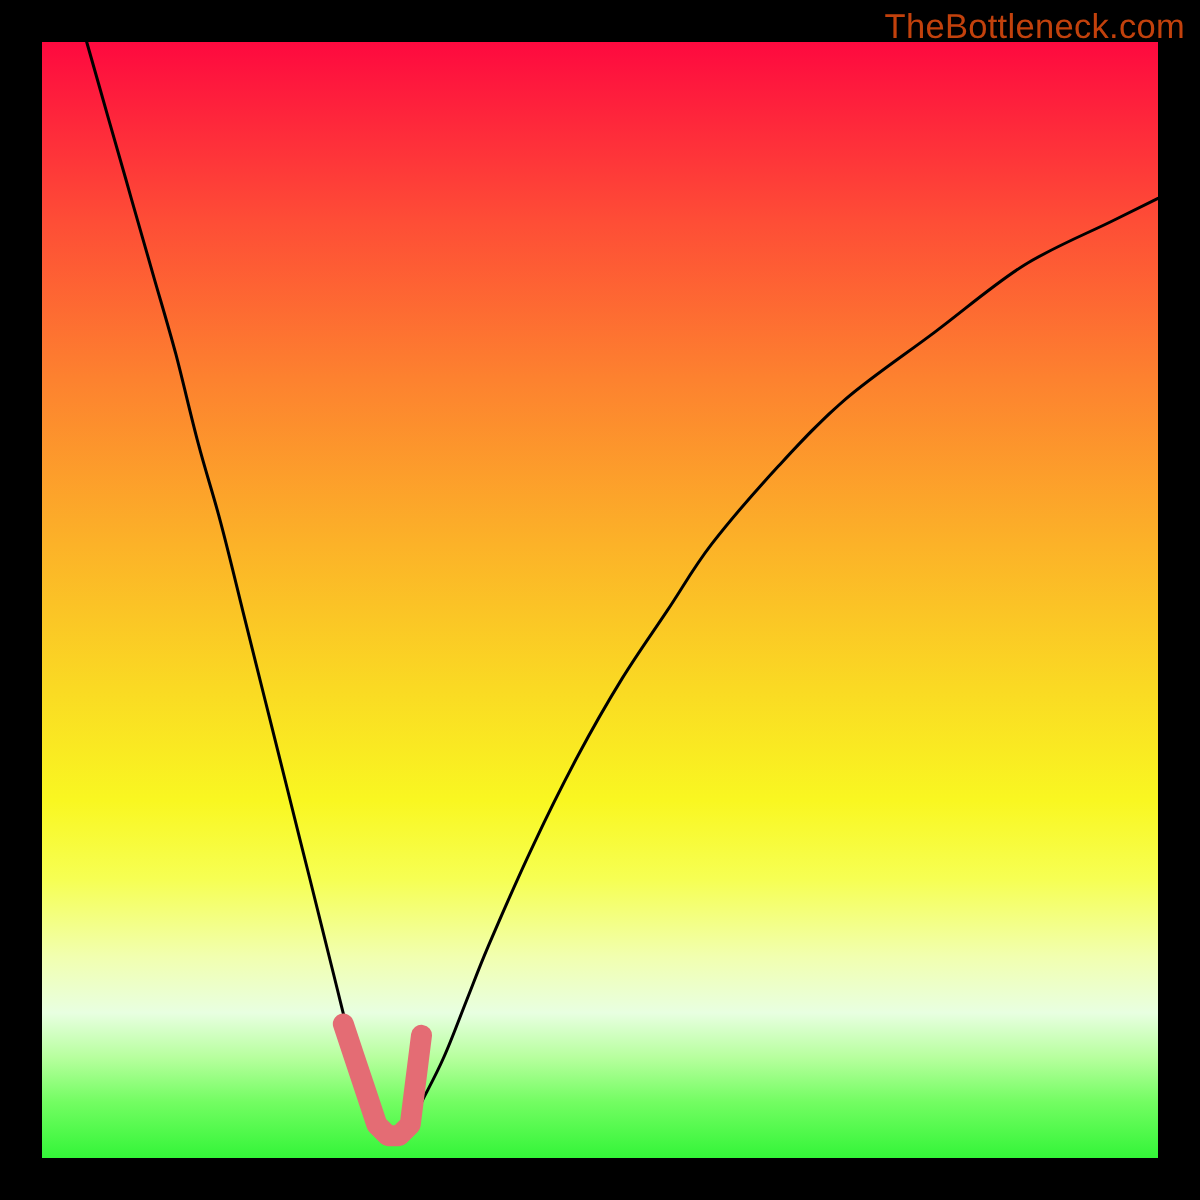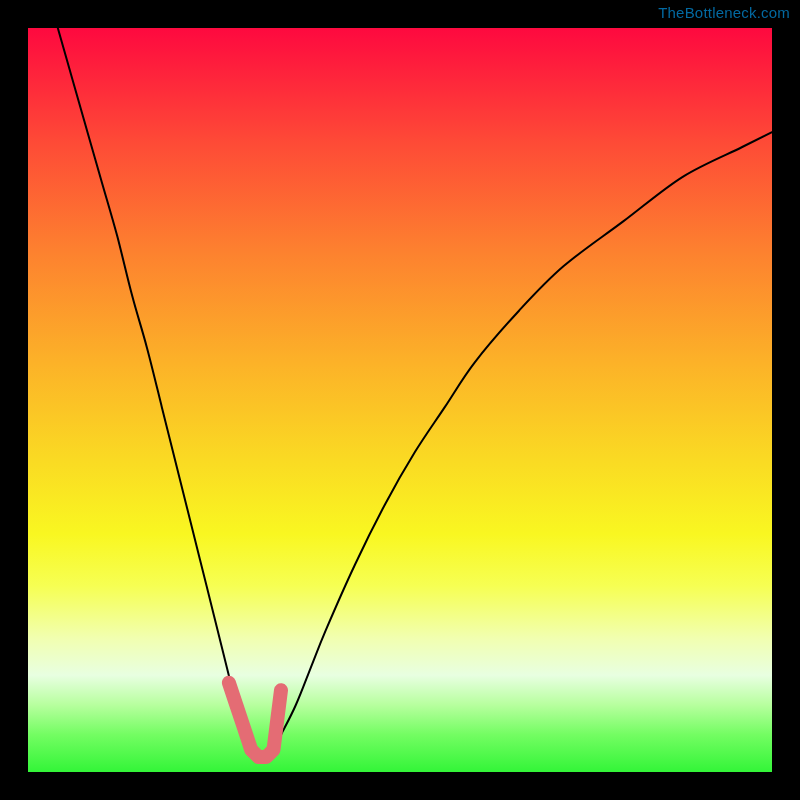--- a/index.html
+++ b/index.html
@@ -14,22 +14,22 @@
   .frame {
     position: relative;
     width: 800px;
     height: 800px;
     background: #000;
   }
   .watermark {
     position: absolute;
     top: 4px;
     right: 10px;
-    color: #0369a1;
-    font-size: 15px;
+    color: #c2410c;
+    font-size: 23px;
     font-weight: 400;
     letter-spacing: 0.2px;
     z-index: 10;
   }
   .plot {
     position: absolute;
     left: 28px;
     top: 28px;
     width: 744px;
     height: 744px;

